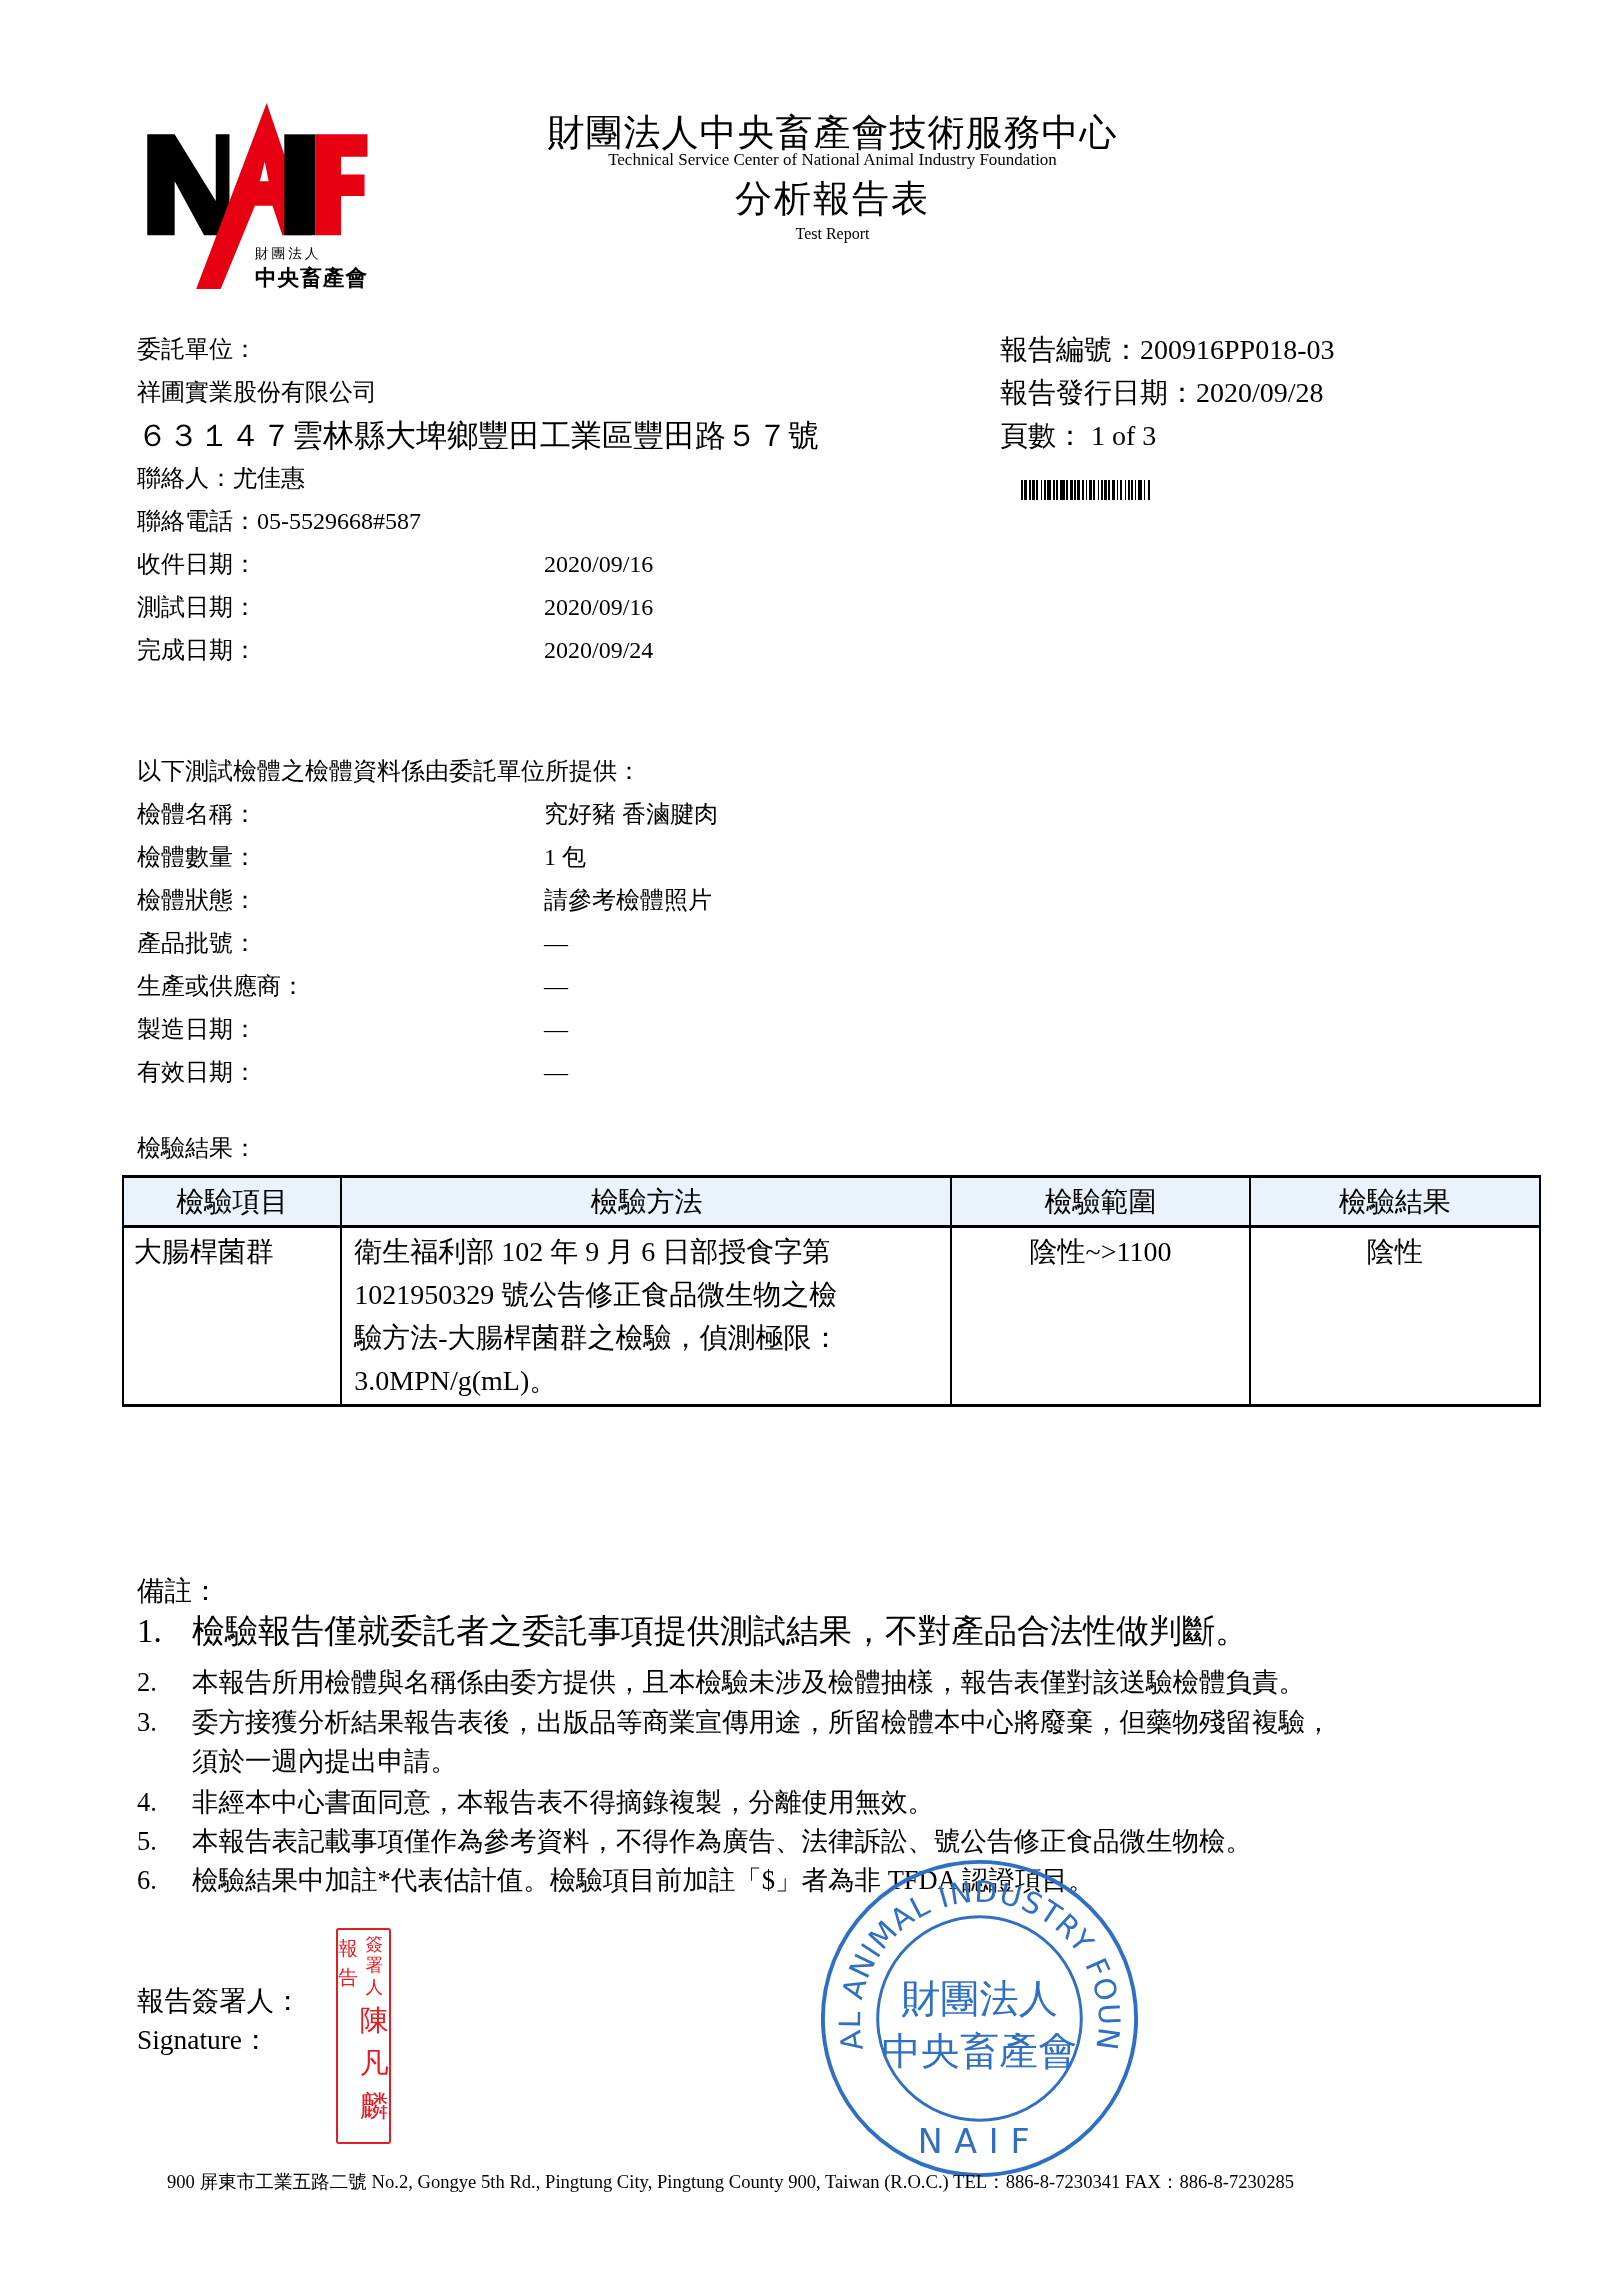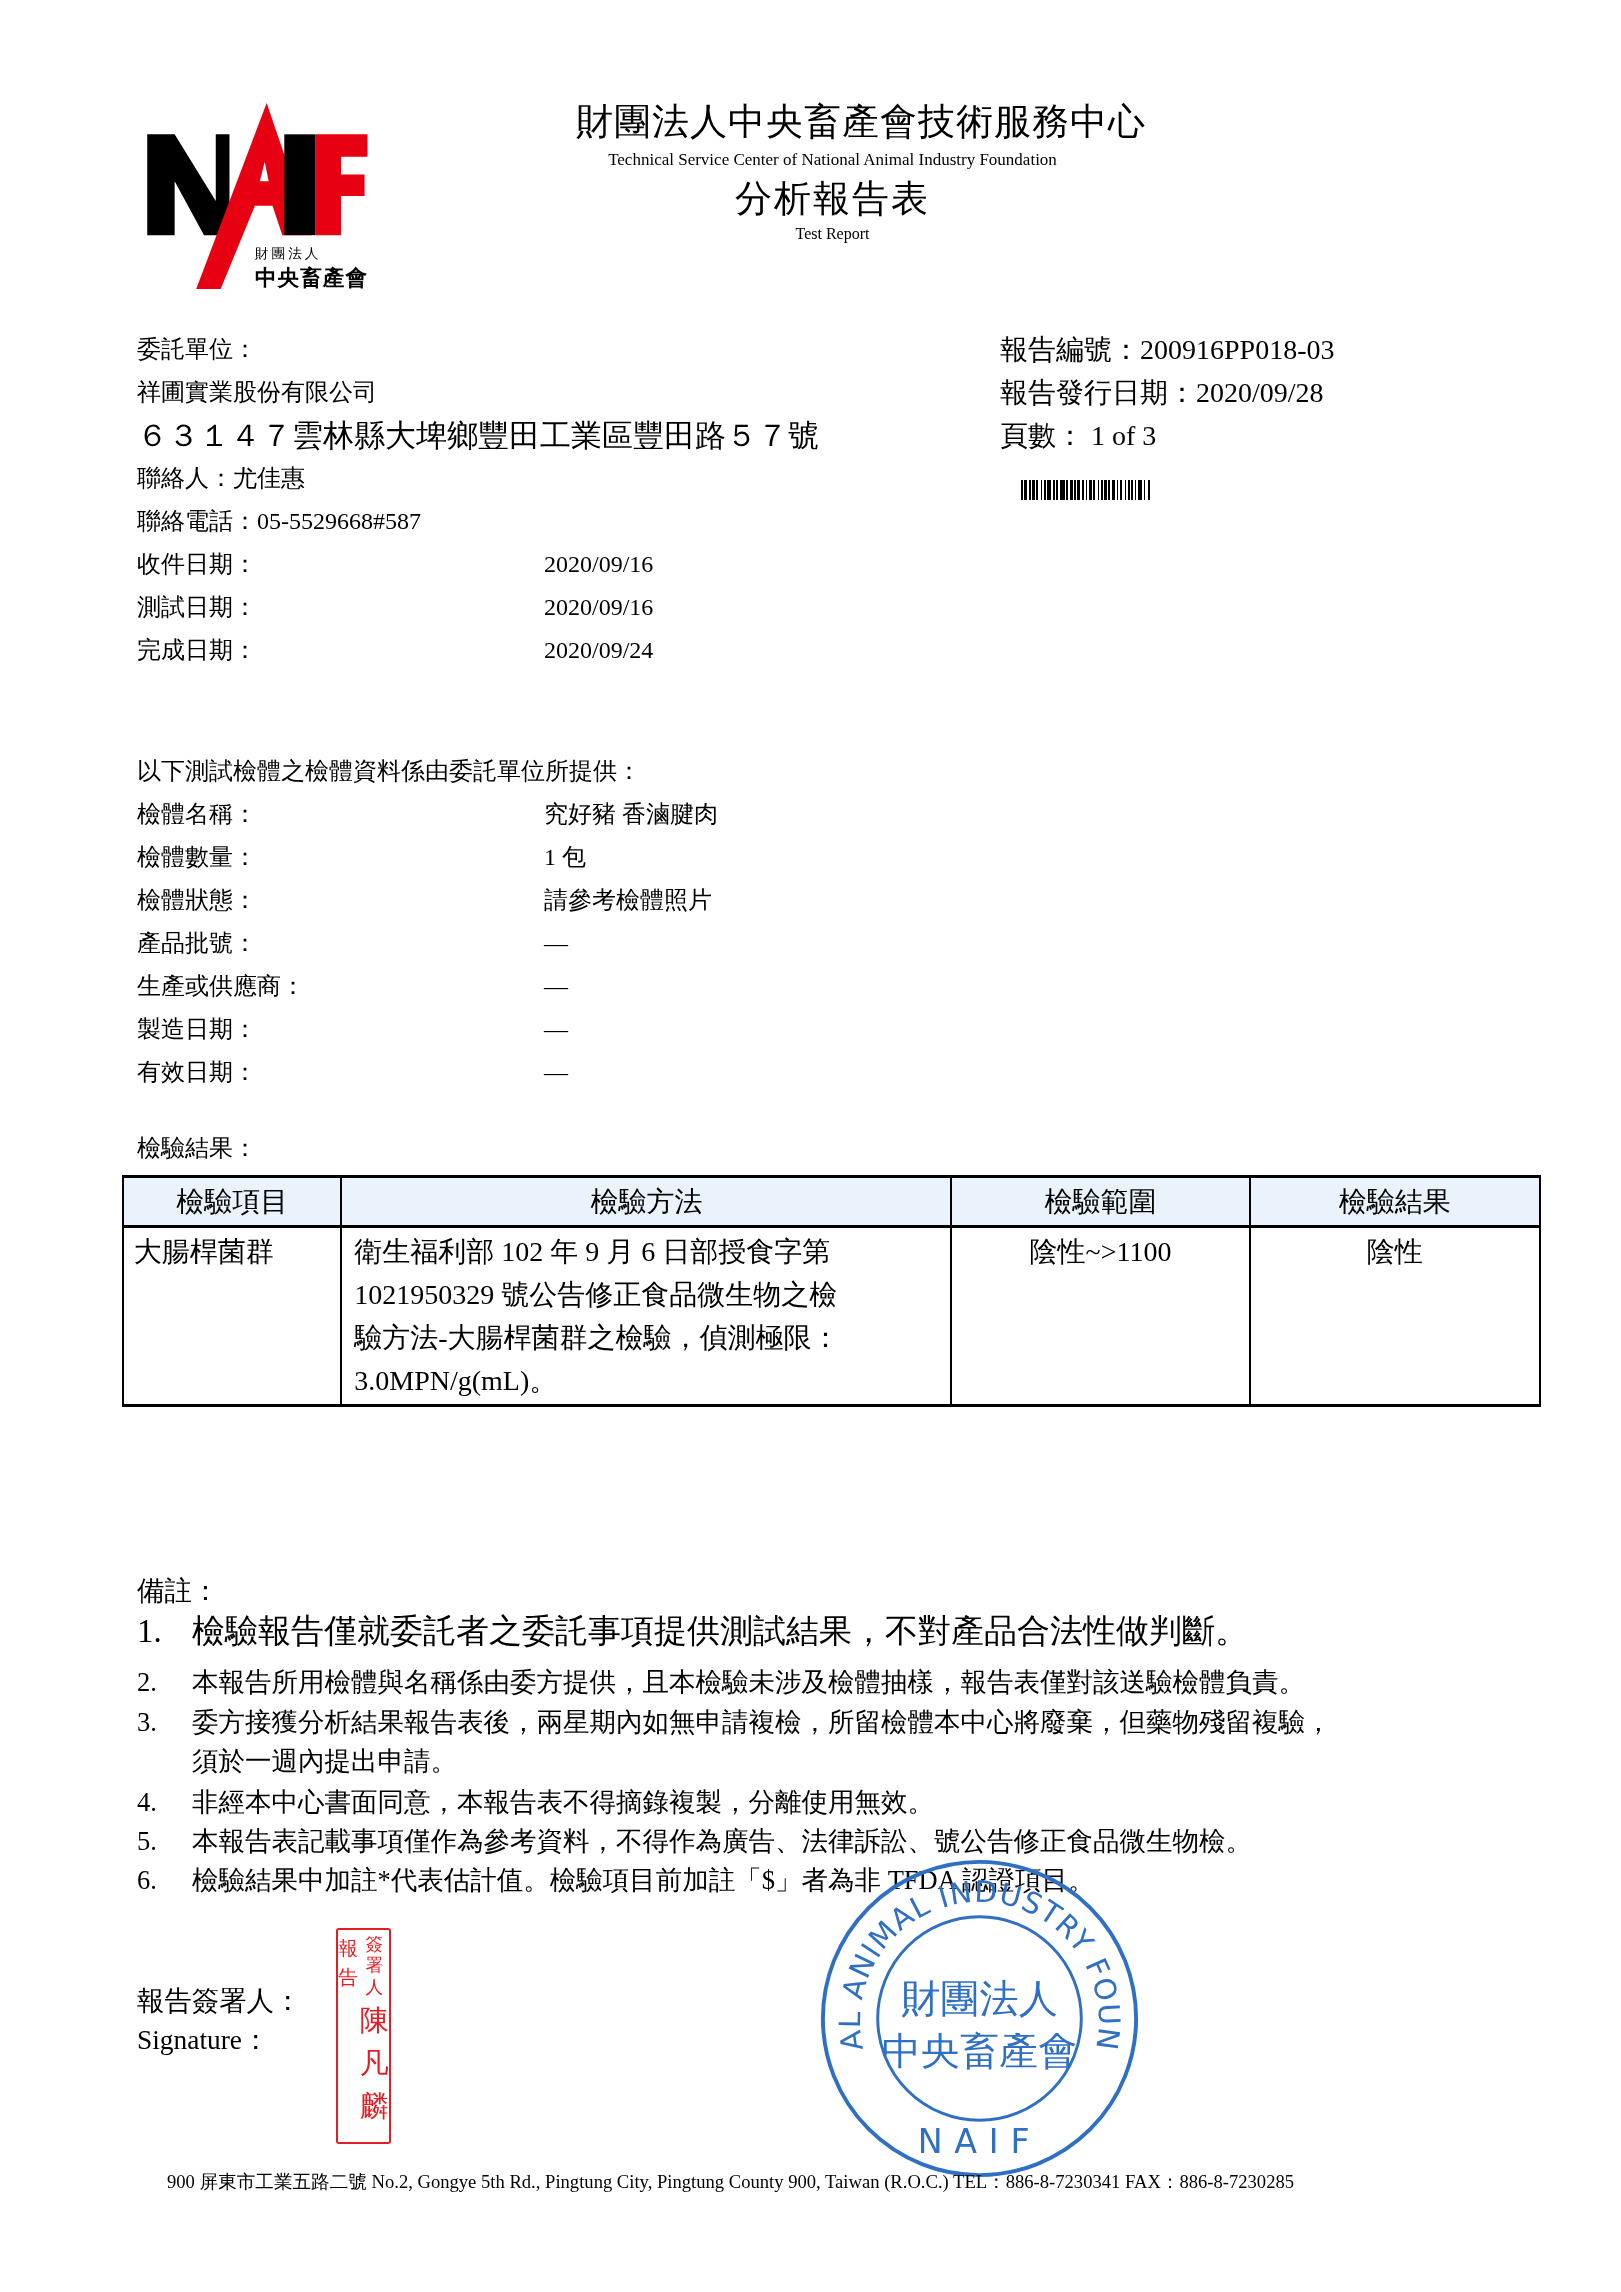--- a/index.html
+++ b/index.html
@@ -6,21 +6,21 @@
   body { width:1621px; height:2293px; position:relative; overflow:hidden;
          font-family:"Liberation Serif","DejaVu Serif",serif; color:#000; }
   .abs { position:absolute; }
   
   .logo { left:147px; top:103px; width:255px; height:186px; }
   .logo-sub1 { position:absolute; left:108px; top:142px; font-size:13.7px; letter-spacing:2.9px;
                font-family:"DejaVu Sans",sans-serif; }
   .logo-sub2 { position:absolute; left:108px; top:160px; font-size:21.6px; font-weight:bold; letter-spacing:1px;
                font-family:"DejaVu Sans",sans-serif; }
   
-  .title-zh { left:519px; width:627px; top:97px; text-align:right; font-size:37px; letter-spacing:1px; }
+  .title-zh { left:519px; width:627px; top:108px; text-align:center; font-size:37px; letter-spacing:1px; }
   .title-en { left:519px; width:627px; top:150px; text-align:center; font-size:17px; }
   .subtitle-zh { left:519px; width:627px; top:174px; text-align:center; font-size:37px; letter-spacing:2px; }
   .subtitle-en { left:519px; width:627px; top:225px; text-align:center; font-size:16px; }
   
   .line { font-size:24px; line-height:43px; white-space:nowrap; }
   .val-col { position:absolute; left:407px; }
   .addr { font-size:31px; letter-spacing:0px; }
   
   .rblock { left:1000px; top:328px; font-size:28px; line-height:43px; white-space:nowrap; }
   .barcode { left:1021px; top:480px; width:370px; height:19.6px; display:flex; gap:0; }
@@ -210,21 +210,21 @@
       </td>
       <td class="c">陰性~&gt;1100</td>
       <td class="c">陰性</td>
     </tr>
   </tbody>
 </table>
 
 <div class="abs notes-title">備註：</div>
 <div class="note big" style="top:1612px;"><span class="num">1.</span><span>檢驗報告僅就委託者之委託事項提供測試結果，不對產品合法性做判斷。</span></div>
 <div class="note" style="top:1663px;"><span class="num">2.</span><span>本報告所用檢體與名稱係由委方提供，且本檢驗未涉及檢體抽樣，報告表僅對該送驗檢體負責。</span></div>
-<div class="note" style="top:1703px;"><span class="num">3.</span><span>委方接獲分析結果報告表後，兩星期內如無申請複檢，所留檢體本中心將廢棄，但藥物殘留複驗，</span><span class="cont">須於一週內提出申請。</span></div>
+<div class="note" style="top:1703px;"><span class="num">3.</span><span>委方接獲分析結果報告表後，出版品等商業宣傳用途，所留檢體本中心將廢棄，但藥物殘留複驗，</span><span class="cont">須於一週內提出申請。</span></div>
 <div class="note" style="top:1783px;"><span class="num">4.</span><span>非經本中心書面同意，本報告表不得摘錄複製，分離使用無效。</span></div>
 <div class="note" style="top:1822px;"><span class="num">5.</span><span>本報告表記載事項僅作為參考資料，不得作為廣告、法律訴訟、號公告修正食品微生物檢。</span></div>
 <div class="note" style="top:1861px;"><span class="num">6.</span><span>檢驗結果中加註*代表估計值。檢驗項目前加註「$」者為非 TFDA 認證項目。</span></div>
 
 <div class="abs sig">
   <div>報告簽署人：</div>
   <div>Signature：</div>
 </div>
 <div class="abs seal">
   <div class="col" id="seal-right">

